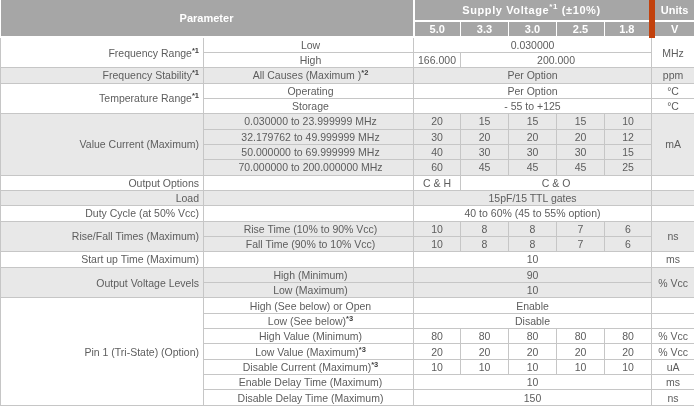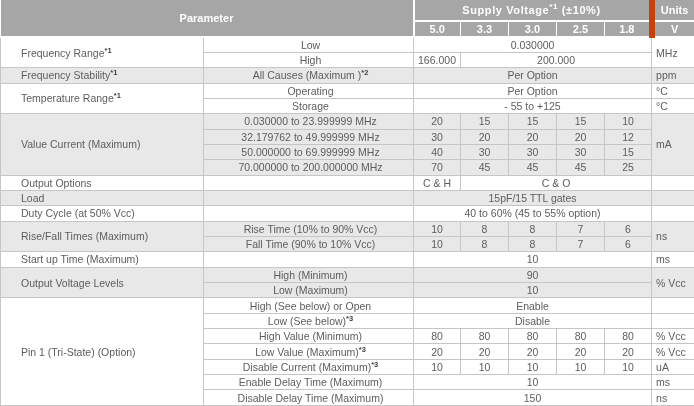--- a/index.html
+++ b/index.html
@@ -33,24 +33,24 @@
   thead .h-v{border-left:1px solid #ffffff;}
   
   tbody tr{height:15px;}
   tbody td{
     border:1px solid var(--border);
     padding:0 4px;vertical-align:middle;
     white-space:nowrap;overflow:hidden;
   }
   tbody tr.group-start td{border-top:1px solid var(--border-strong);}
   tbody tr.shade td{background:var(--shade);}
-  td.param{text-align:left;padding-left:20px;}
+  td.param{text-align:right;padding-left:20px;}
   td.sub{text-align:center;padding-left:8px;}
   td.val{text-align:center;}
-  td.unit{margin-left:16px;}
+  td.unit{text-align:center;margin-left:16px;}
   sup{
     font-size:7.5px;font-weight:700;color:#3f3f3f;
     line-height:0;vertical-align:super;
   }
   thead sup{color:#ffffff;font-size:8px;}
 </style>
 </head>
 <body>
 
 <table>
@@ -129,21 +129,21 @@
       <tr class="shade">
         <td class="sub">50.000000 to 69.999999 MHz</td>
         <td class="val">40</td>
         <td class="val">30</td>
         <td class="val">30</td>
         <td class="val">30</td>
         <td class="val">15</td>
       </tr>
       <tr class="shade">
         <td class="sub">70.000000 to 200.000000 MHz</td>
-        <td class="val">70</td>
+        <td class="val">60</td>
         <td class="val">45</td>
         <td class="val">45</td>
         <td class="val">45</td>
         <td class="val">25</td>
       </tr>
       <tr class="group-start">
         <td class="param">Output Options</td>
         <td class="sub"></td>
         <td class="val">C &amp; H</td>
         <td class="val" colspan="4">C &amp; O</td>

